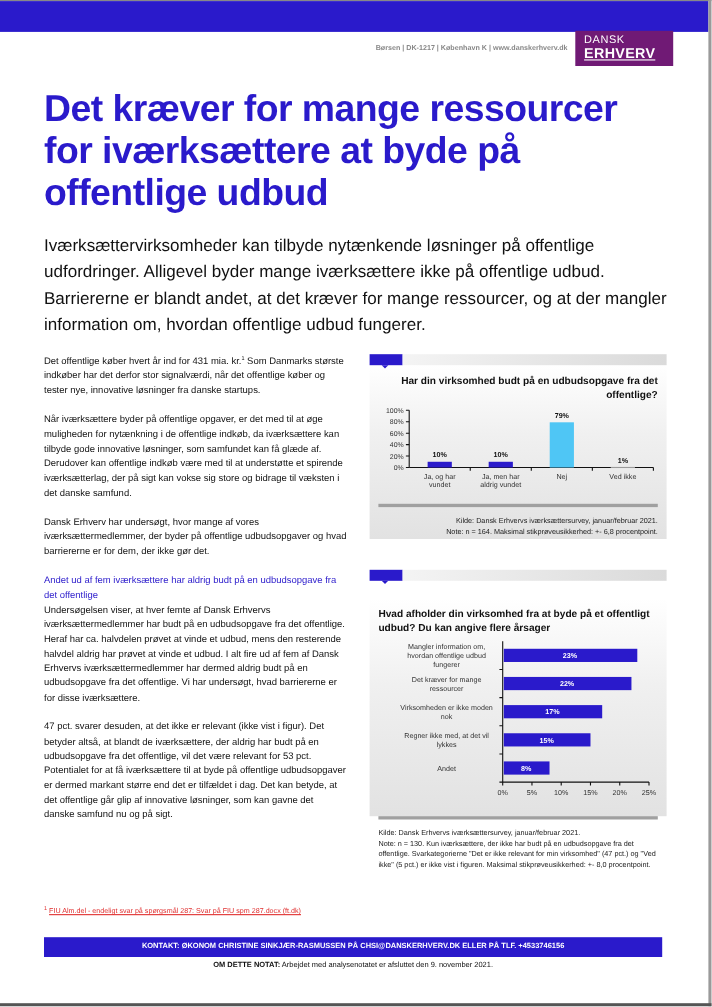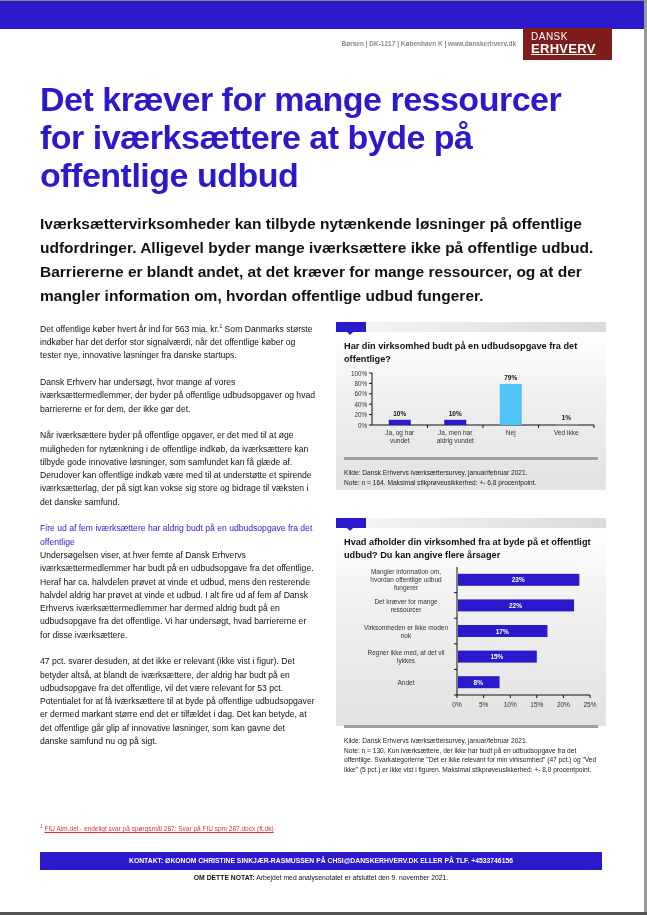--- a/index.html
+++ b/index.html
@@ -2,26 +2,26 @@
 <html><head>
 <meta charset="utf-8">
 <style>
   * { box-sizing: border-box; margin: 0; padding: 0; }
   html, body { width: 647px; height: 915px; overflow: hidden; background: #ffffff; }
   body { font-family: "Liberation Sans", sans-serif; color: #111; position: relative; }
   .frame-right { position: absolute; right: 0; top: 0; width: 3px; height: 915px; background: #9a9a9a; }
   .frame-bottom { position: absolute; left: 0; bottom: 0; width: 647px; height: 3px; background: #555; }
   .frame-top { position: absolute; left: 0; top: 0; width: 647px; height: 1px; background: #888; }
   .topbar { position: absolute; left: 0; top: 1px; width: 644px; height: 28px; background: #2a1acb; }
-  .logo { position: absolute; left: 523px; top: 28px; width: 89px; height: 32px; background: #7f1d1d; color: #fff; padding: 4px 6px 0 8px; }
+  .logo { position: absolute; left: 523px; top: 28px; width: 89px; height: 32px; background: #701a75; color: #fff; padding: 4px 6px 0 8px; }
   .logo .l1 { font-size: 10px; letter-spacing: 0.5px; line-height: 10px; font-weight: normal; }
   .logo .l2 { font-size: 13px; font-weight: bold; line-height: 13px; letter-spacing: 0.3px; text-decoration: underline; }
   .address { position: absolute; left: 200px; top: 40px; width: 316px; text-align: right; font-size: 6.5px; color: #888; font-weight: bold; }
   .title { position: absolute; left: 40px; top: 80px; width: 560px; font-size: 34px; line-height: 38px; font-weight: bold; color: #2a1acb; letter-spacing: -0.5px; }
-  .lead { position: absolute; left: 40px; top: 212px; width: 570px; font-size: 15.5px; line-height: 24px; color: #111; font-weight: bold; }
+  .lead { position: absolute; left: 40px; top: 212px; width: 570px; font-size: 15.5px; line-height: 24px; color: #111; font-weight: normal; }
   .body-col { position: absolute; left: 40px; top: 320px; width: 275px; font-size: 8.6px; line-height: 13.3px; color: #111; }
   .body-col p { margin-bottom: 13.3px; }
   .body-col h3 { font-size: 8.6px; line-height: 13.3px; font-weight: normal; color: #2a1acb; }
   .footnote { position: absolute; left: 40px; top: 820px; width: 260px; font-size: 6.5px; line-height: 12px; color: #e03030; }
   .footnote a { color: #e03030; text-decoration: underline; }
   .footnote sup { font-size: 5px; }
   .contact { position: absolute; left: 40px; top: 852px; width: 562px; height: 18px; background: #2a1acb; color: #fff; font-size: 6.8px; font-weight: bold; text-align: center; line-height: 18px; }
   .about { position: absolute; left: 40px; top: 874px; width: 562px; text-align: center; font-size: 6.8px; font-weight: bold; color: #111; }
   .about .rest { font-weight: normal; }
 
@@ -44,39 +44,39 @@
 <div class="logo">
   <div class="l1">DANSK</div>
   <div class="l2">ERHVERV</div>
 </div>
 <div class="address">Børsen | DK-1217 | København K | www.danskerhverv.dk</div>
 
 <h1 class="title">Det kræver for mange ressourcer for iværksættere at byde på offentlige udbud</h1>
 <p class="lead">Iværksættervirksomheder kan tilbyde nytænkende løsninger på offentlige udfordringer. Alligevel byder mange iværksættere ikke på offentlige udbud. Barriererne er blandt andet, at det kræver for mange ressourcer, og at der mangler information om, hvordan offentlige udbud fungerer.</p>
 
 <div class="body-col">
-  <p><span>Det offentlige køber hvert år ind for 563 mia. kr.</span><sup style="font-size:5px">1</sup><span> Som Danmarks største indkøber har det derfor stor signalværdi, når det offentlige køber og tester nye, innovative løsninger fra danske startups.</span></p>
+  <p><span>Det offentlige køber hvert år ind for 431 mia. kr.</span><sup style="font-size:5px">1</sup><span> Som Danmarks største indkøber har det derfor stor signalværdi, når det offentlige køber og tester nye, innovative løsninger fra danske startups.</span></p>
+  <p>Når iværksættere byder på offentlige opgaver, er det med til at øge muligheden for nytænkning i de offentlige indkøb, da iværksættere kan tilbyde gode innovative løsninger, som samfundet kan få glæde af. Derudover kan offentlige indkøb være med til at understøtte et spirende iværksætterlag, der på sigt kan vokse sig store og bidrage til væksten i det danske samfund.</p>
   <p>Dansk Erhverv har undersøgt, hvor mange af vores iværksættermedlemmer, der byder på offentlige udbudsopgaver og hvad barriererne er for dem, der ikke gør det.</p>
-  <p>Når iværksættere byder på offentlige opgaver, er det med til at øge muligheden for nytænkning i de offentlige indkøb, da iværksættere kan tilbyde gode innovative løsninger, som samfundet kan få glæde af. Derudover kan offentlige indkøb være med til at understøtte et spirende iværksætterlag, der på sigt kan vokse sig store og bidrage til væksten i det danske samfund.</p>
-  <h3>Fire ud af fem iværksættere har aldrig budt på en udbudsopgave fra det offentlige</h3>
+  <h3>Andet ud af fem iværksættere har aldrig budt på en udbudsopgave fra det offentlige</h3>
   <p>Undersøgelsen viser, at hver femte af Dansk Erhvervs iværksættermedlemmer har budt på en udbudsopgave fra det offentlige. Heraf har ca. halvdelen prøvet at vinde et udbud, mens den resterende halvdel aldrig har prøvet at vinde et udbud. I alt fire ud af fem af Dansk Erhvervs iværksættermedlemmer har dermed aldrig budt på en udbudsopgave fra det offentlige. Vi har undersøgt, hvad barriererne er for disse iværksættere.</p>
   <p>47 pct. svarer desuden, at det ikke er relevant (ikke vist i figur). Det betyder altså, at blandt de iværksættere, der aldrig har budt på en udbudsopgave fra det offentlige, vil det være relevant for 53 pct. Potentialet for at få iværksættere til at byde på offentlige udbudsopgaver er dermed markant større end det er tilfældet i dag. Det kan betyde, at det offentlige går glip af innovative løsninger, som kan gavne det danske samfund nu og på sigt.</p>
 </div>
 
 <div class="footnote">
   <sup>1</sup>
   <a>FIU Alm.del - endeligt svar på spørgsmål 287: Svar på FIU spm 287.docx (ft.dk)</a>
 </div>
 
 <div class="contact">KONTAKT:  ØKONOM CHRISTINE SINKJÆR-RASMUSSEN PÅ CHSI@DANSKERHVERV.DK ELLER PÅ TLF. +4533746156</div>
 <div class="about">
   <span>OM DETTE NOTAT:</span><span class="rest"> Arbejdet med analysenotatet er afsluttet den 9. november 2021.</span>
 </div>
 
-<div class="chart-box" style="top:322px;">
+<div class="chart-box" style="top:322px;text-align:right;">
   <div class="chart-head">
       <div class="tab"></div>
       <div class="line"></div>
     </div>
   <div class="chart-body" style="height:158px;">
     <div class="chart-title">Har din virksomhed budt på en udbudsopgave fra det offentlige?</div>
     <svg id="chart1" width="254" height="78">
         <line x1="28" y1="4" x2="28" y2="56" stroke="#111" stroke-width="1"></line>
         <line x1="28" y1="56" x2="250" y2="56" stroke="#111" stroke-width="1"></line>
         <line x1="25" y1="56" x2="28" y2="56" stroke="#111"></line>
@@ -114,21 +114,21 @@
     <div class="chart-source">Kilde: Dansk Erhvervs iværksættersurvey, januar/februar 2021.</div>
     <div class="chart-source">Note: n = 164. Maksimal stikprøveusikkerhed: +- 6,8 procentpoint.</div>
   </div>
 </div>
 
 <div class="chart-box" style="top:518px;">
   <div class="chart-head">
       <div class="tab"></div>
       <div class="line"></div>
     </div>
-  <div class="chart-body" style="height:198px;">
+  <div class="chart-body" style="height:198px;margin-top:16px;">
     <div class="chart-title">Hvad afholder din virksomhed fra at byde på et offentligt udbud? Du kan angive flere årsager</div>
     <svg id="chart2" width="254" height="150">
         <line x1="113" y1="2" x2="113" y2="130" stroke="#111" stroke-width="1"></line>
         <line x1="113" y1="130" x2="246" y2="130" stroke="#111" stroke-width="1"></line>
         <line x1="113" y1="130" x2="113" y2="133" stroke="#111"></line>
         <text x="113" y="142" font-size="6.5" text-anchor="middle" fill="#333">0%</text>
         <line x1="139.6" y1="130" x2="139.6" y2="133" stroke="#111"></line>
         <text x="139.6" y="142" font-size="6.5" text-anchor="middle" fill="#333">5%</text>
         <line x1="166.2" y1="130" x2="166.2" y2="133" stroke="#111"></line>
         <text x="166.2" y="142" font-size="6.5" text-anchor="middle" fill="#333">10%</text>

